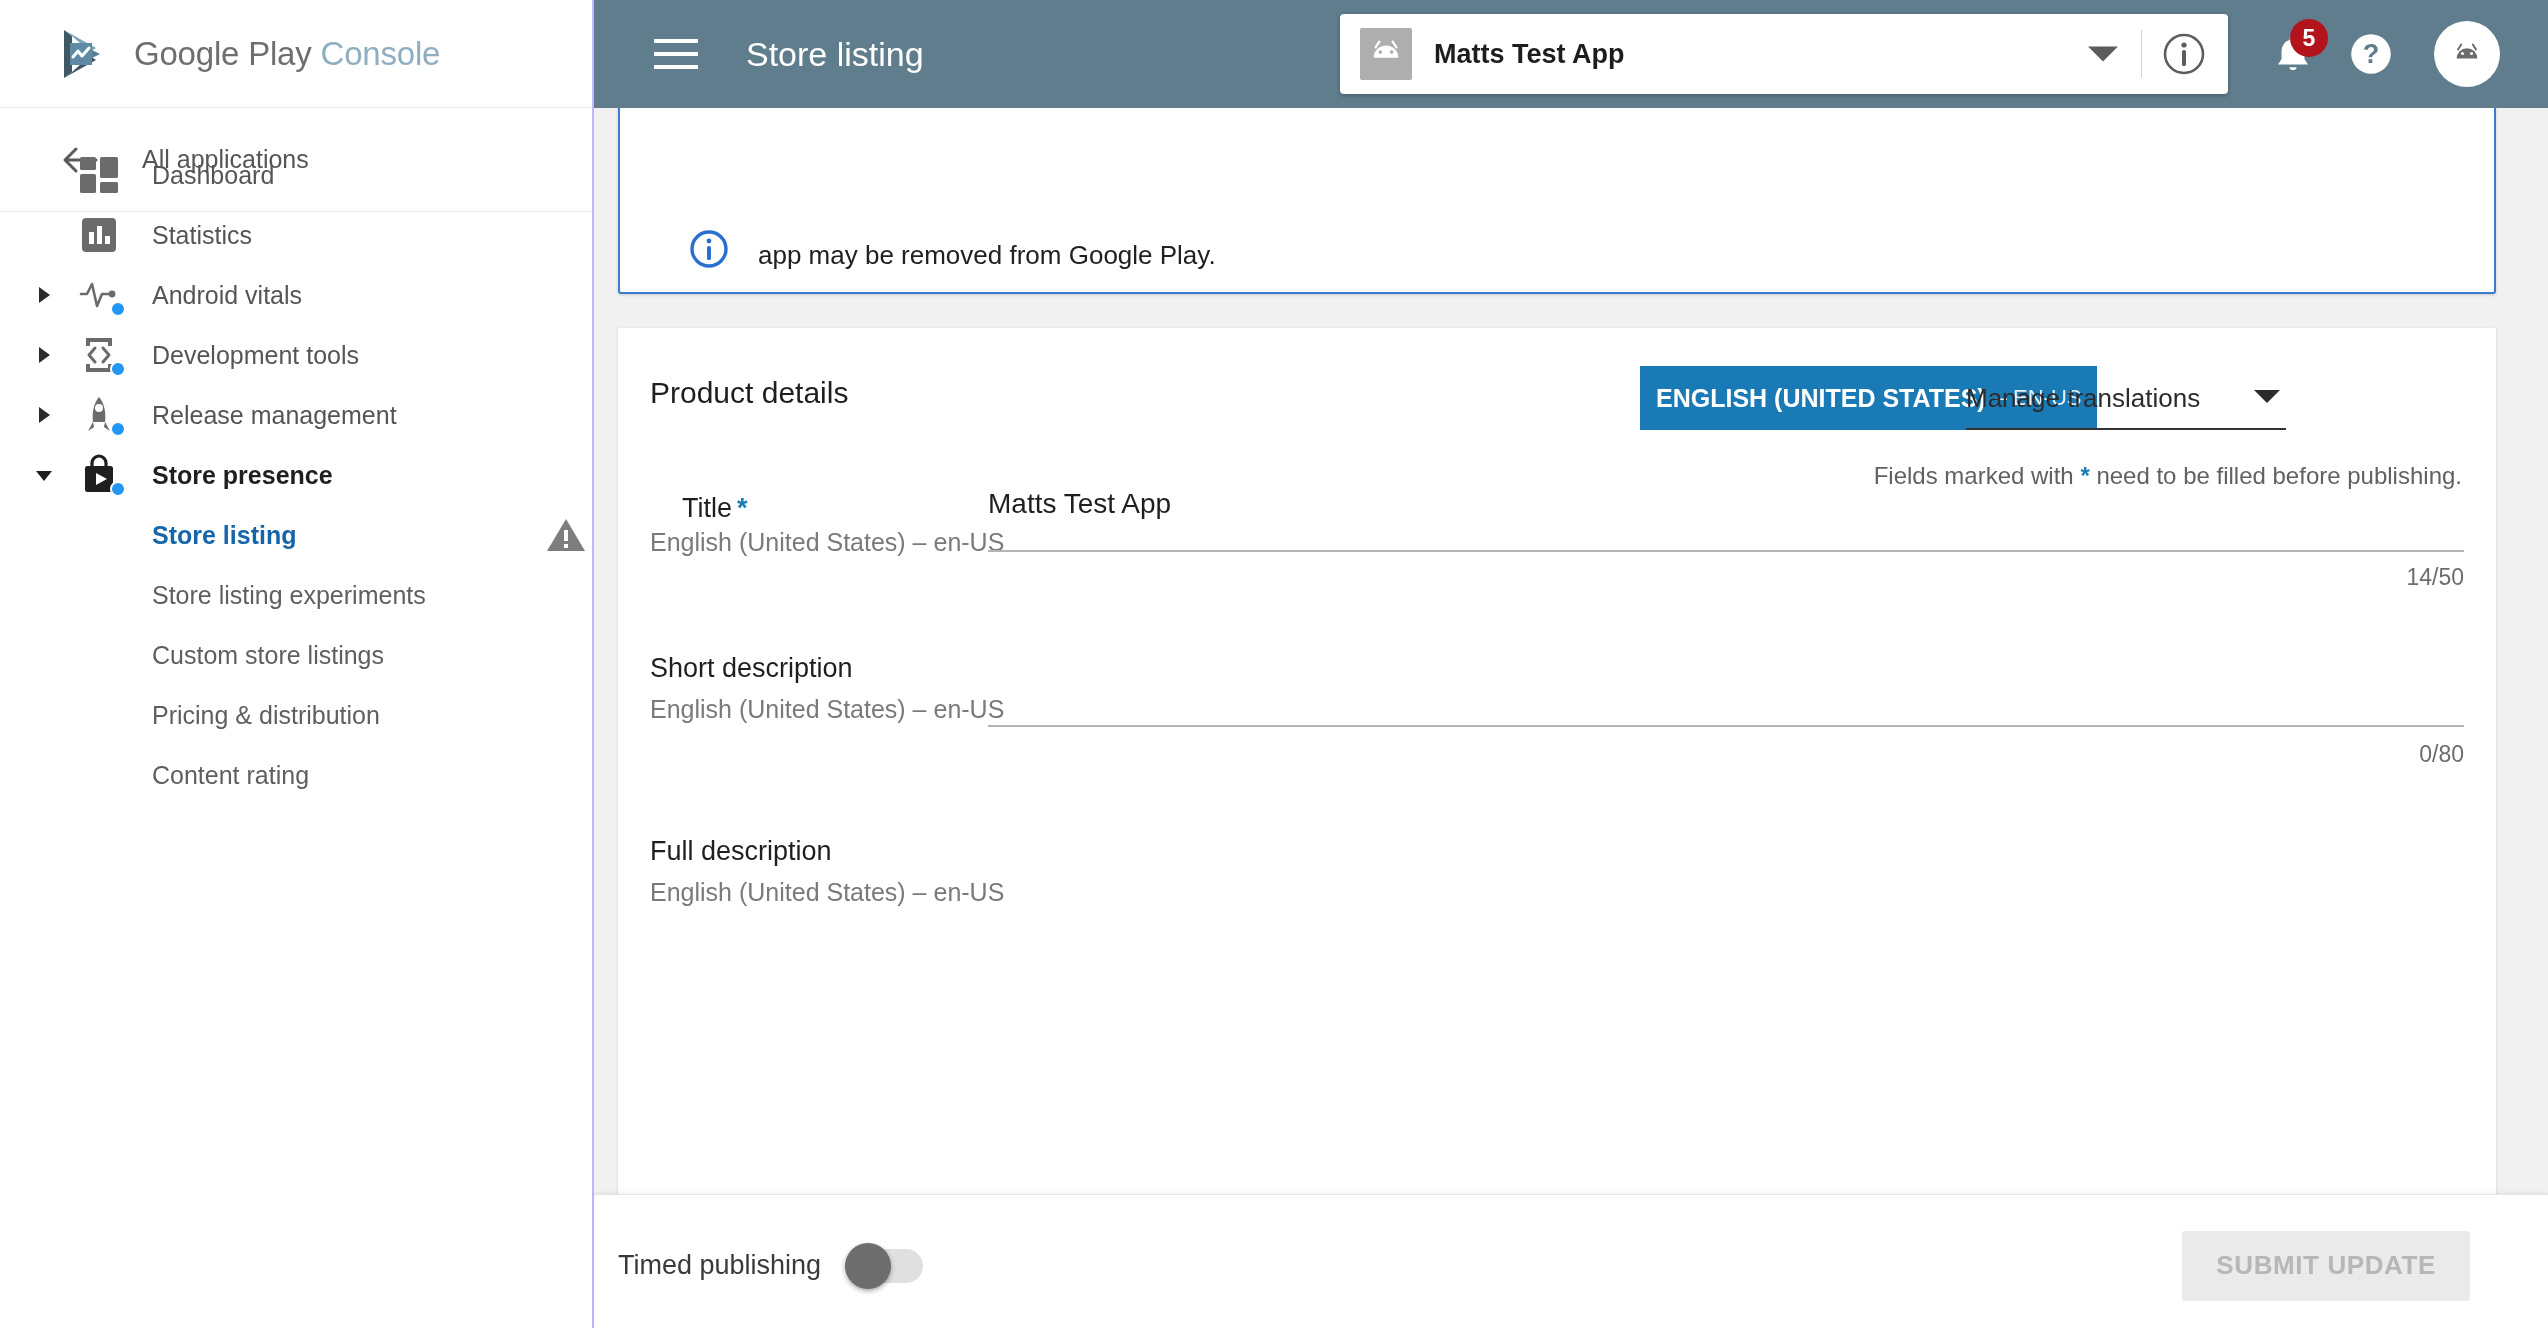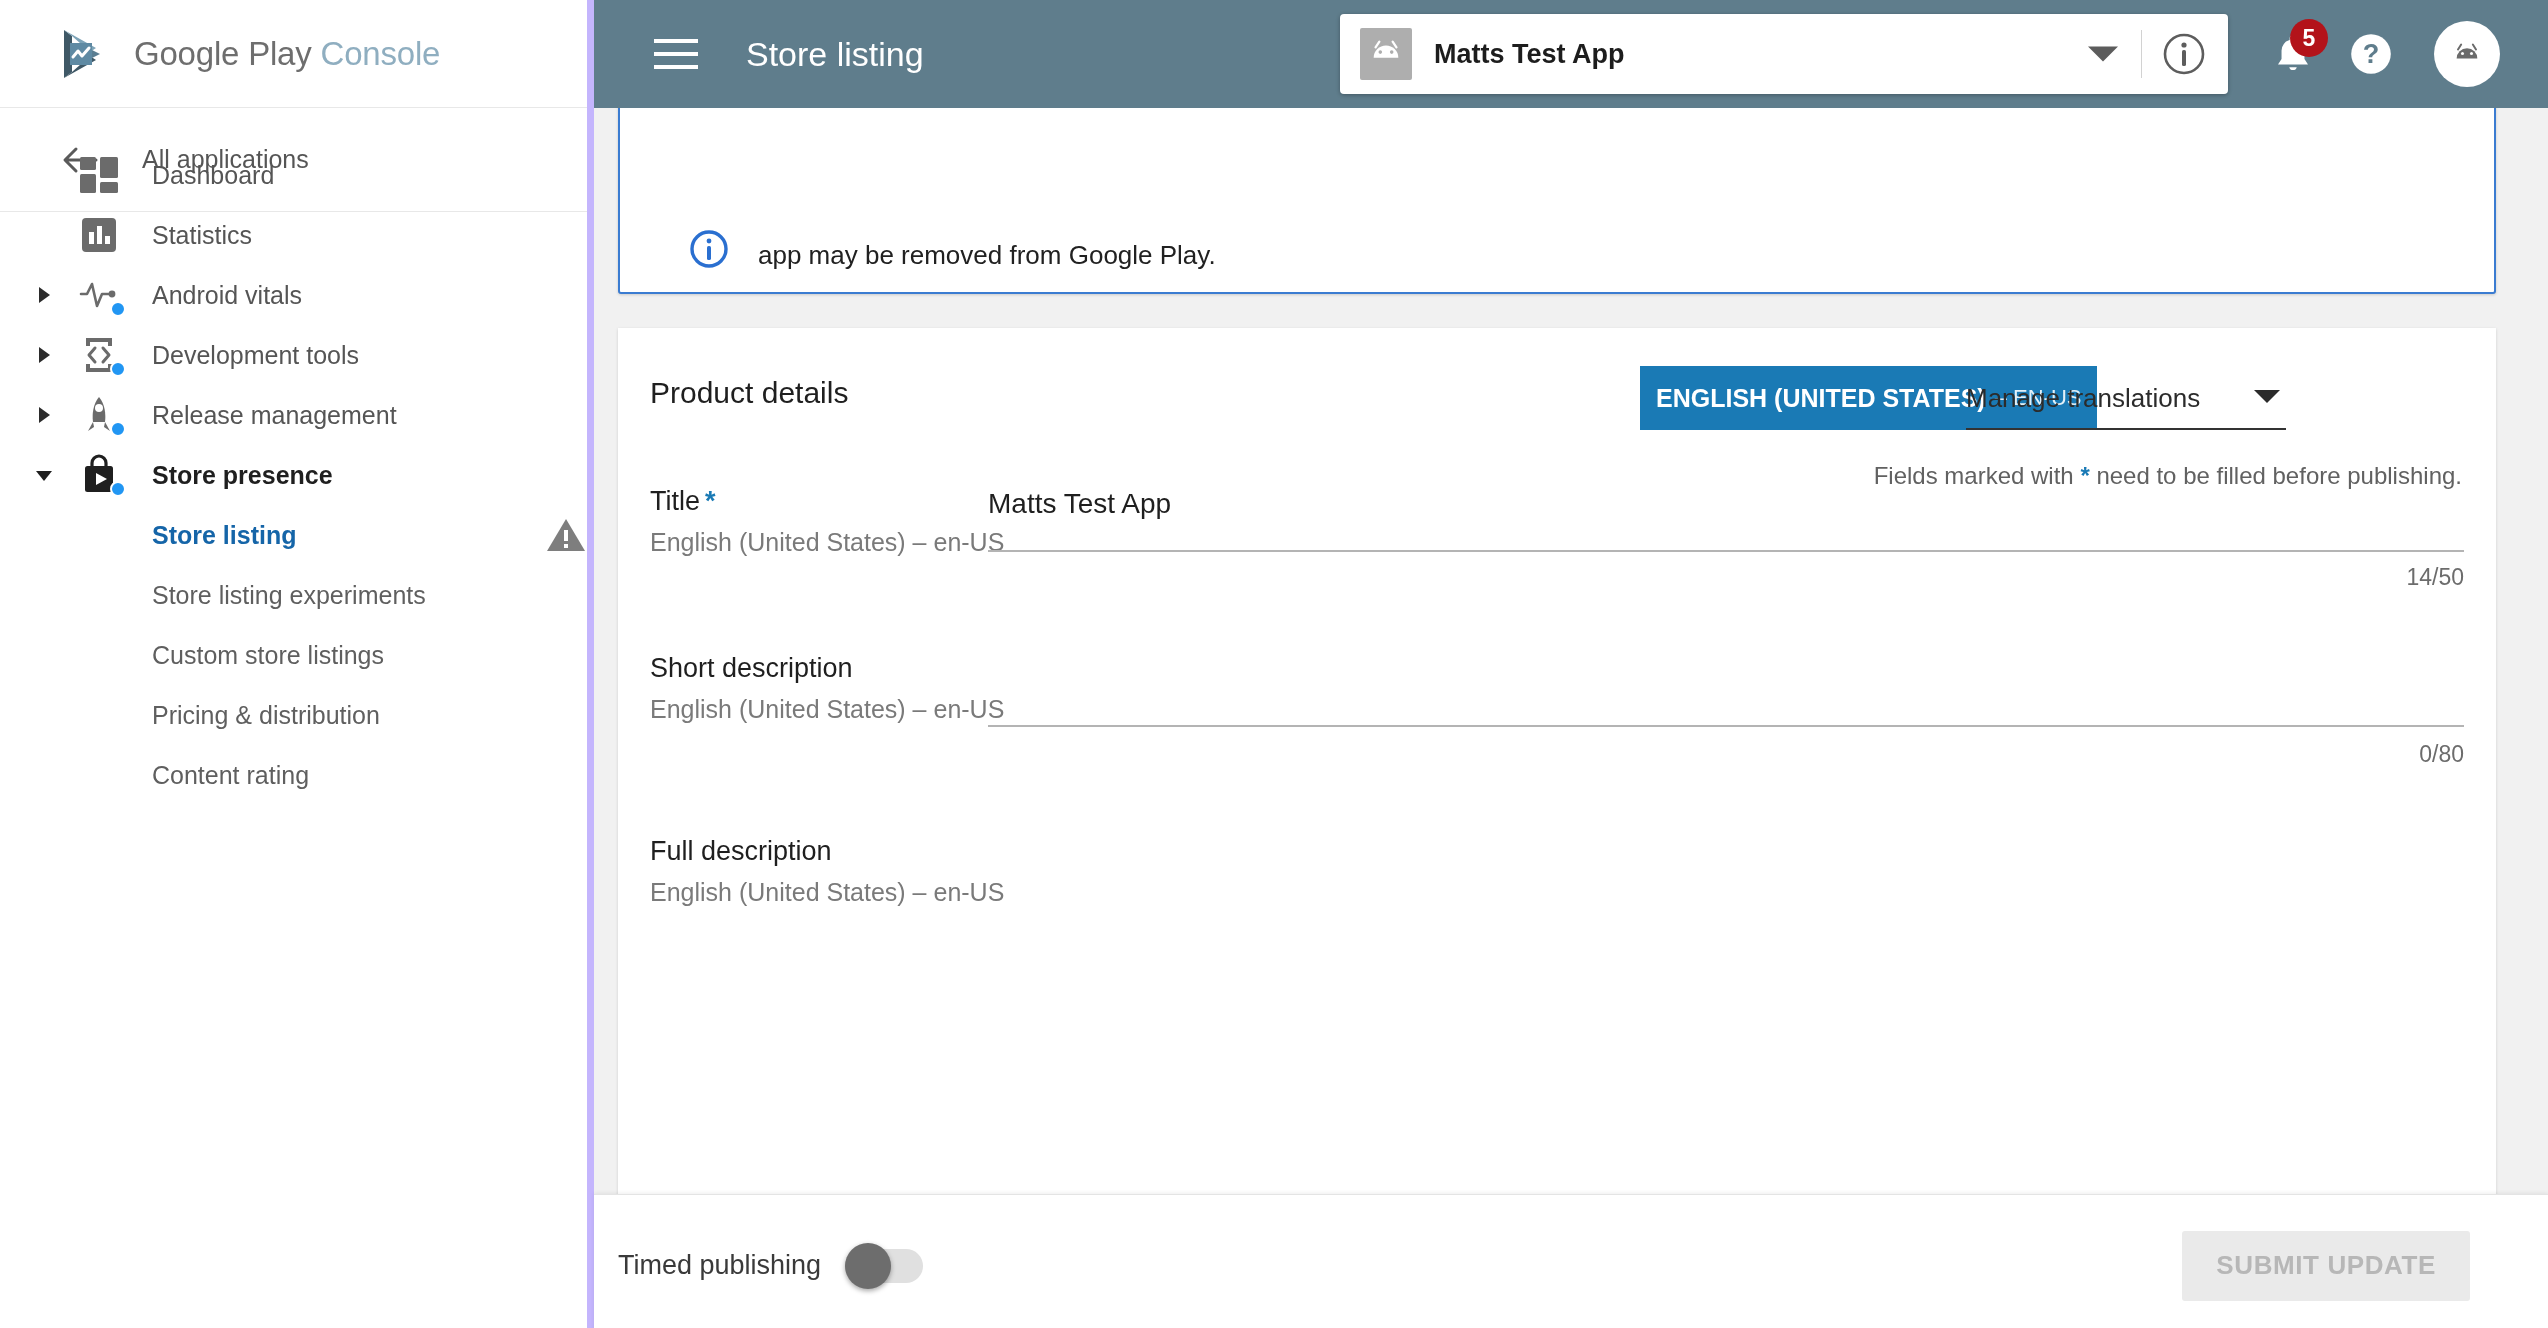--- a/index.html
+++ b/index.html
@@ -10,21 +10,21 @@
     font-family: "Liberation Sans", sans-serif;
     -webkit-font-smoothing: antialiased;
   }
   #app { position: relative; width: 2548px; height: 1328px; }
 
   
   #sidebar {
     position: absolute; left: 0; top: 0;
     width: 594px; height: 1328px;
     background: #fff;
-    border-right: 7px solid #c4b5fd;
+    border-right: 2px solid #c4b5fd;
     overflow: hidden;
   }
   .brand {
     height: 108px; display: flex; align-items: center;
     padding-left: 56px;
     border-bottom: 1px solid #e8e8e8;
   }
   .brand-logo { width: 56px; height: 56px; margin-right: 22px; flex: 0 0 auto; }
   .brand-text { font-size: 33px; letter-spacing: -0.2px; white-space: nowrap; }
   .brand-text .g1 { color: #6e6e6e; }
@@ -451,21 +451,21 @@
         <span class="mtr-caret"></span>
       </div>
 
       <div class="req-note">
         <span>Fields marked with</span>
         <span class="ast">*</span>
         <span>need to be filled before publishing.</span>
       </div>
 
       <div class="field" style="top:158px; height:240px;">
-        <span class="f-label" style="top:0;">
+        <span class="f-label" style="top:7px;margin-left:32px;">
           <span>Title</span><span class="ast">*</span>
         </span>
         <span class="f-sub" style="top:42px;">English (United States) – en-US</span>
         <div class="f-input" style="top:2px; height:64px; padding-bottom:6px;">
           <span class="f-value" placeholder="">Matts Test App</span>
         </div>
         <span class="f-count" style="top:78px; right:0;">14/50</span>
       </div>
 
       <div class="field" style="top:325px; height:240px;">

